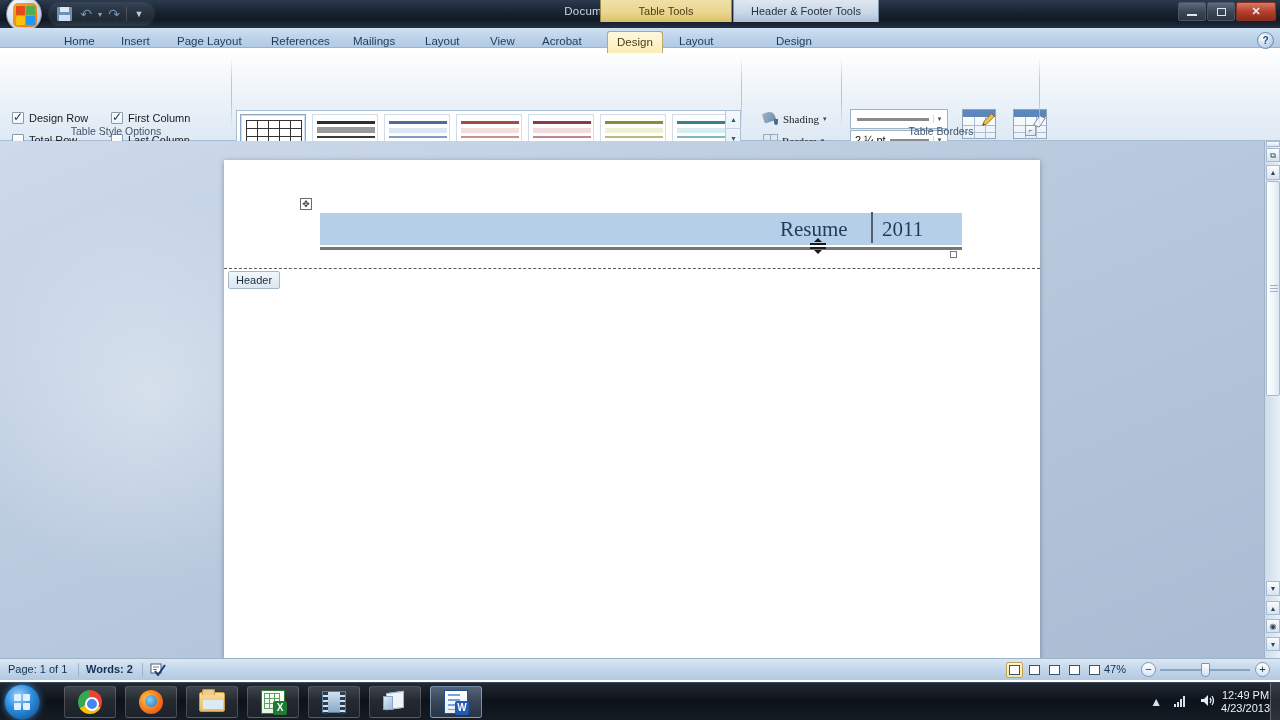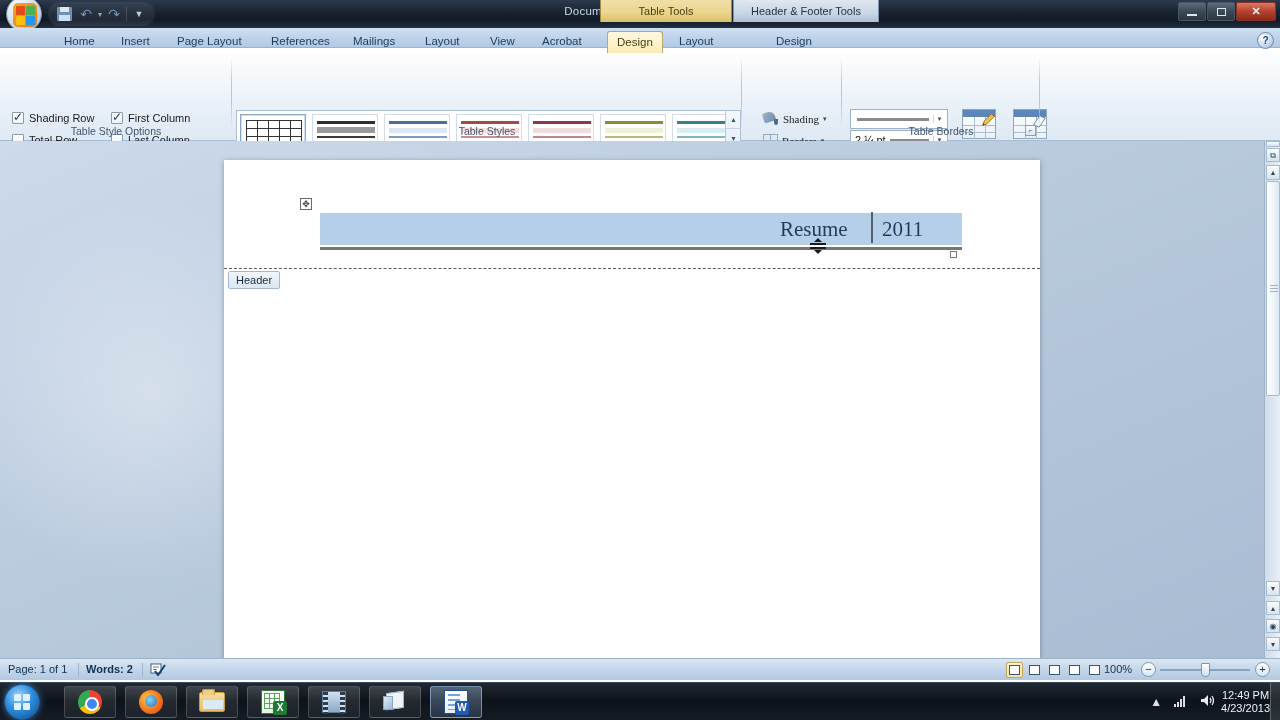--- a/index.html
+++ b/index.html
@@ -348,21 +348,21 @@
     <div class="tab" style="left:670px">Layout</div>
     <div class="tab" style="left:767px">Design</div>
     <div class="help-btn">?</div>
   </div>
 
   <div class="ribbon">
 
     <div class="rgroup" style="left:0; width:232px;">
       <div class="cbrow" style="left:12px; top:59px;">
         <span class="cbox on"></span>
-        <span>Shading Row</span>
+        <span>Design Row</span>
       </div>
       <div class="cbrow" style="left:111px; top:59px;">
         <span class="cbox on"></span>
         <span>First Column</span>
       </div>
       <div class="cbrow" style="left:12px; top:81px;">
         <span class="cbox"></span>
         <span>Total Row</span>
       </div>
       <div class="cbrow" style="left:111px; top:81px;">
@@ -454,21 +454,20 @@
           <div class="gal-line" style="top:36px; height:2px; background:#7fb8c2;"></div>
           <div class="gal-line" style="top:42px; height:3px; background:#3a7f8c;"></div>
         </div>
 
         <div class="gal-scroll">
           <div class="gsb" style="top:0">▲</div>
           <div class="gsb" style="top:19px">▼</div>
           <div class="gsb" style="top:38px; border-bottom:none">▾</div>
         </div>
       </div>
-      <div class="rgroup-label">Table Styles</div>
       <div class="rgroup-sep" style="left:509px;"></div>
     </div>
 
     <div class="rgroup" style="left:742px; width:100px;font-family:Liberation Serif, serif;">
       <div class="rbtn" style="left:18px; top:56px;">
         <span class="icon-shading">
           <span class="pour"></span>
             <span class="drip"></span>
         </span>
         <span>Shading</span>
@@ -600,21 +599,21 @@
     <div class="view-btn" style="left:1046px;">
       <span class="vb-ic"></span>
     </div>
     <div class="view-btn" style="left:1066px;">
       <span class="vb-ic"></span>
     </div>
     <div class="view-btn" style="left:1086px;">
       <span class="vb-ic"></span>
     </div>
 
-    <div class="sb-item" style="left:1104px;">100%</div>
+    <div class="sb-item" style="left:1104px;">47%</div>
     <div class="zoom-minus" style="left:1141px;">−</div>
     <div class="zoom-track" style="left:1160px; width:90px;"></div>
     <div class="zoom-thumb" style="left:1201px;"></div>
     <div class="zoom-plus" style="left:1255px;">+</div>
   </div>
 
   <div class="taskbar">
     <div class="start-orb">
       <span class="flag">
         <i style="left:0;  top:0;"></i>

